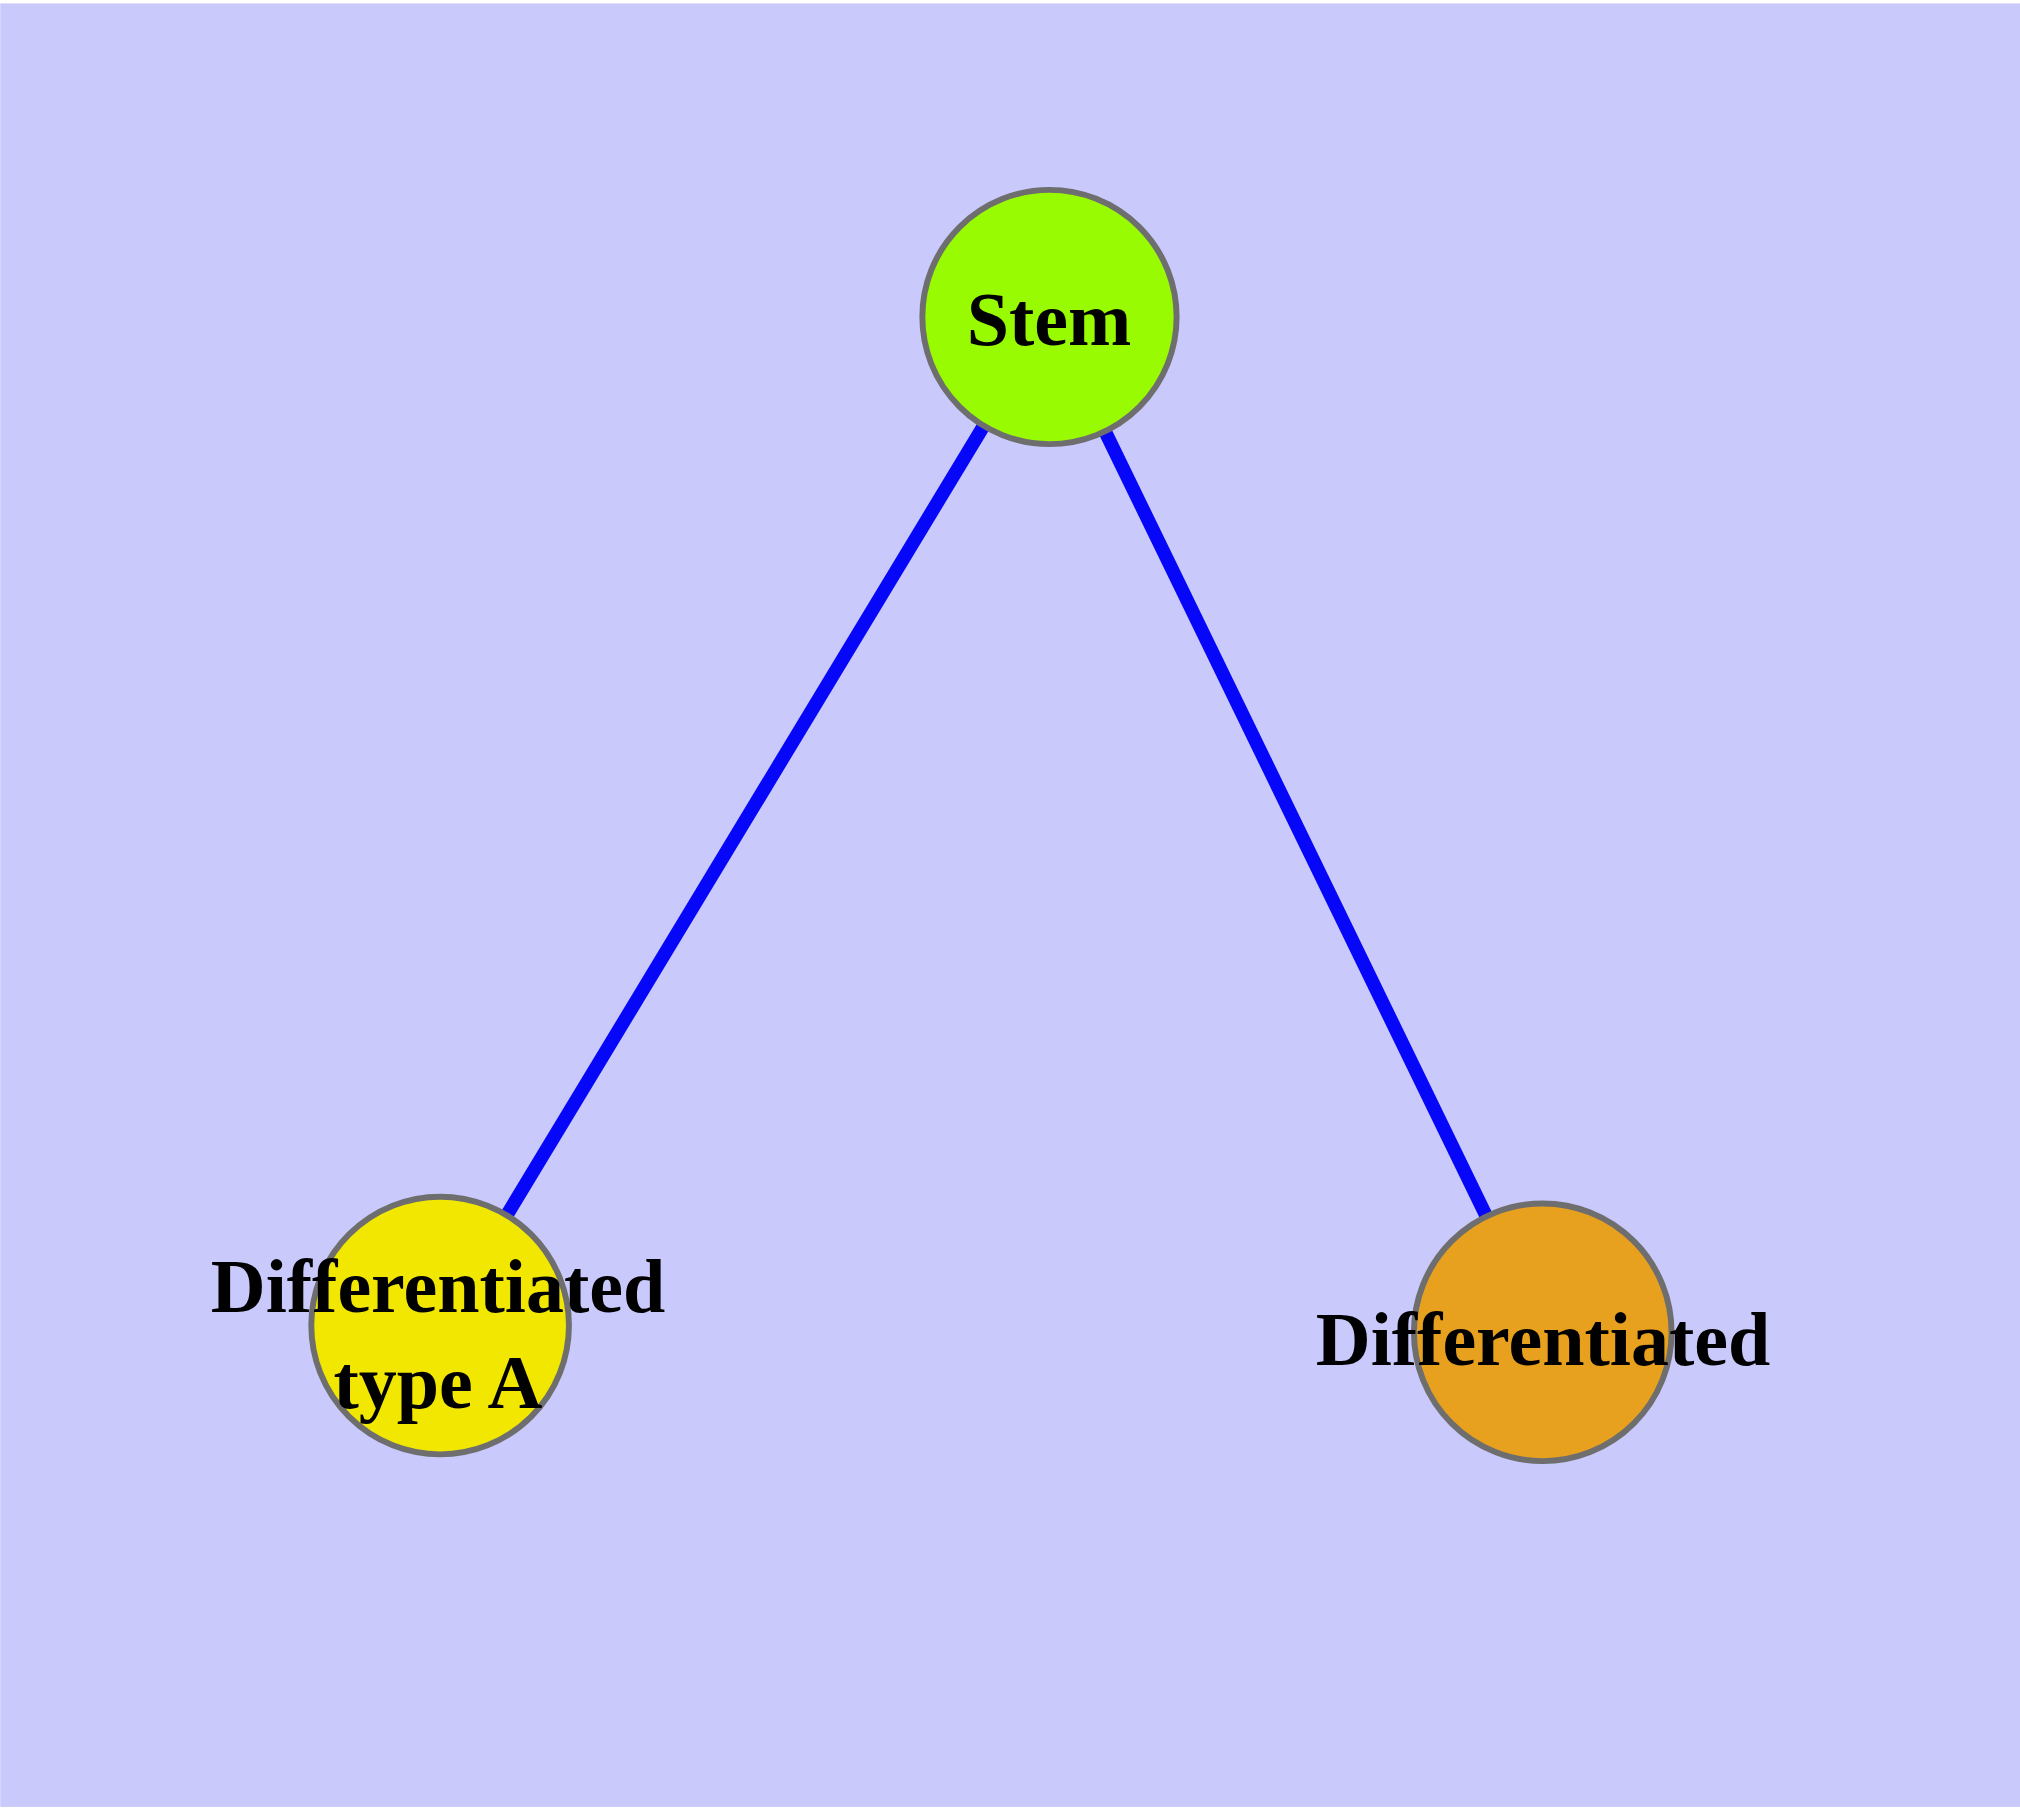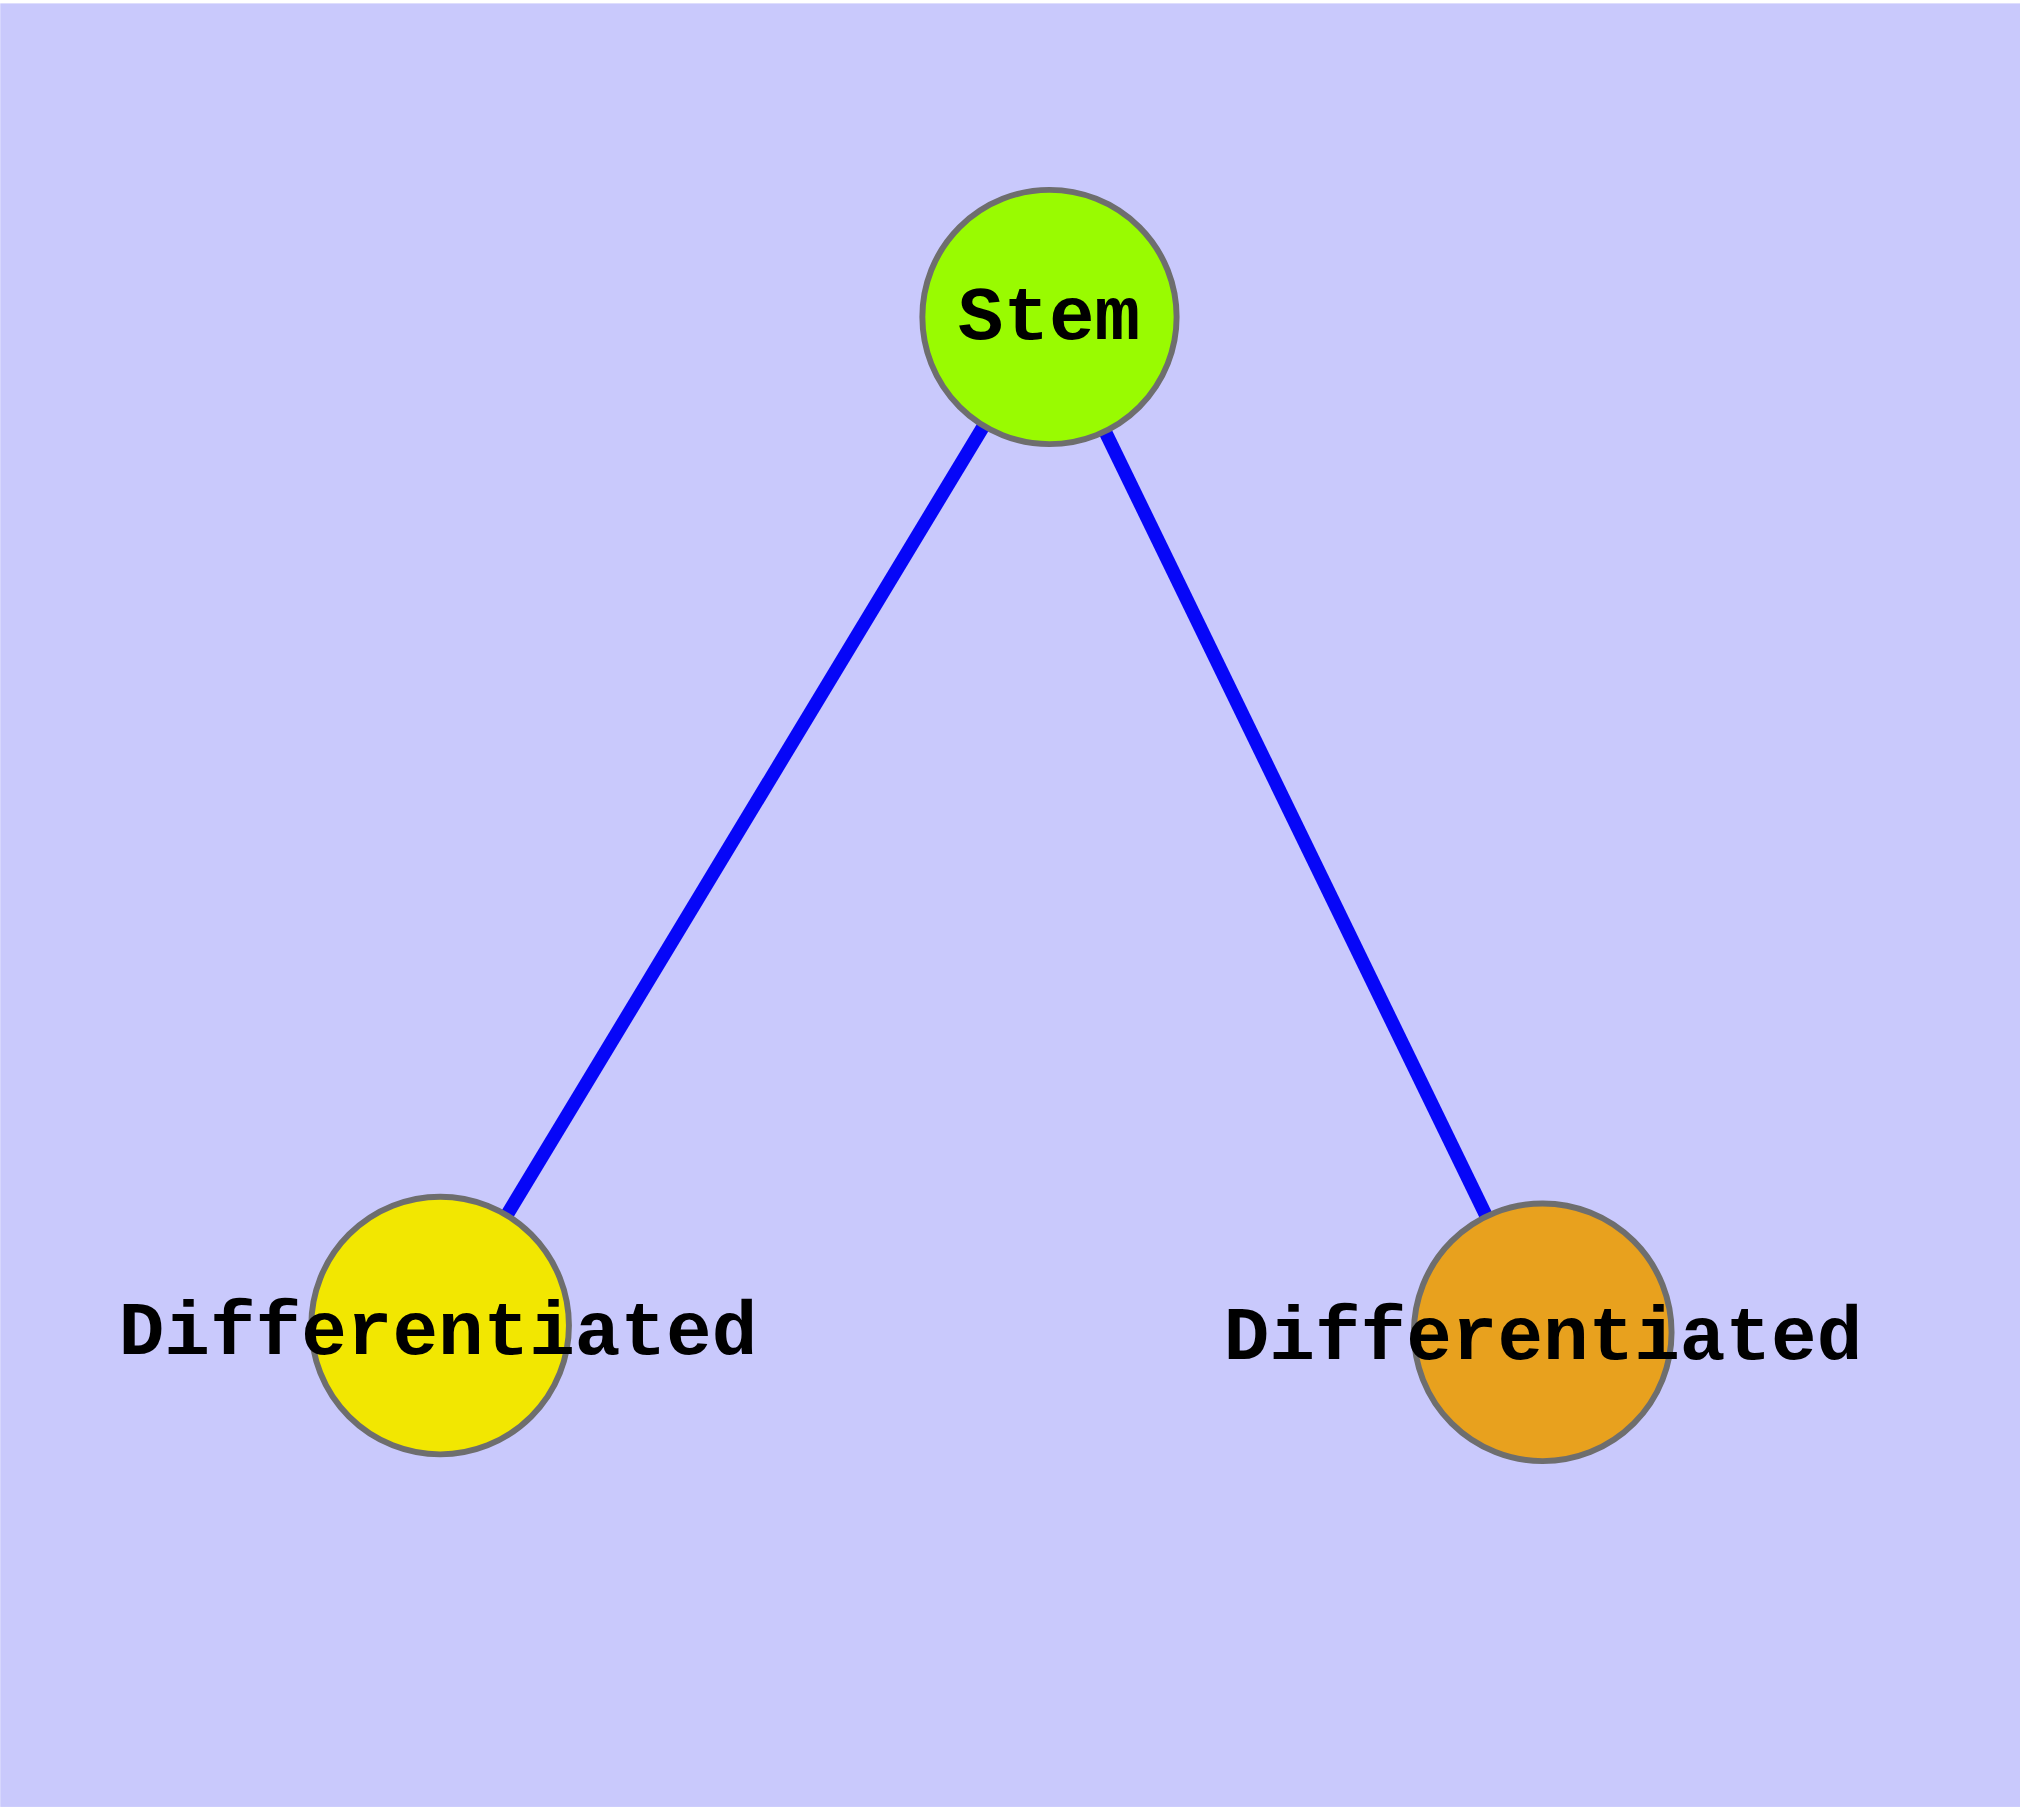--- a/index.html
+++ b/index.html
@@ -7,21 +7,21 @@
     padding: 0;
     background: #ffffff;
     width: 2021px;
     height: 1812px;
     overflow: hidden;
   }
   .stage {
     position: relative;
     width: 1716px;
     height: 1812px;
-    font-family: Liberation Mono, monospace;
+    font-family: Liberation Serif, serif;
   }
   .stage svg {
     position: absolute;
     left: 0;
     top: 0;
     display: block;
   }
   .node {
     stroke: #6E6E6E;
     stroke-width: 7;
@@ -64,20 +64,21 @@
 
     <circle class="node" cx="1820" cy="1572" r="152" fill="#E8A11E"></circle>
   </svg>
 
   <div class="label" style="left:1049px; top:319px;">
     <span class="label-line">Stem</span>
   </div>
 
   <div class="label" style="left:438px; top:1334px;">
     <span class="label-line">Differentiated</span>
+    <span class="label-line">type A</span>
   </div>
 
   <div class="label" style="left:1543px; top:1339px;">
     <span class="label-line">Differentiated</span>
   </div>
 
 </div>
 
 
 </body></html>

